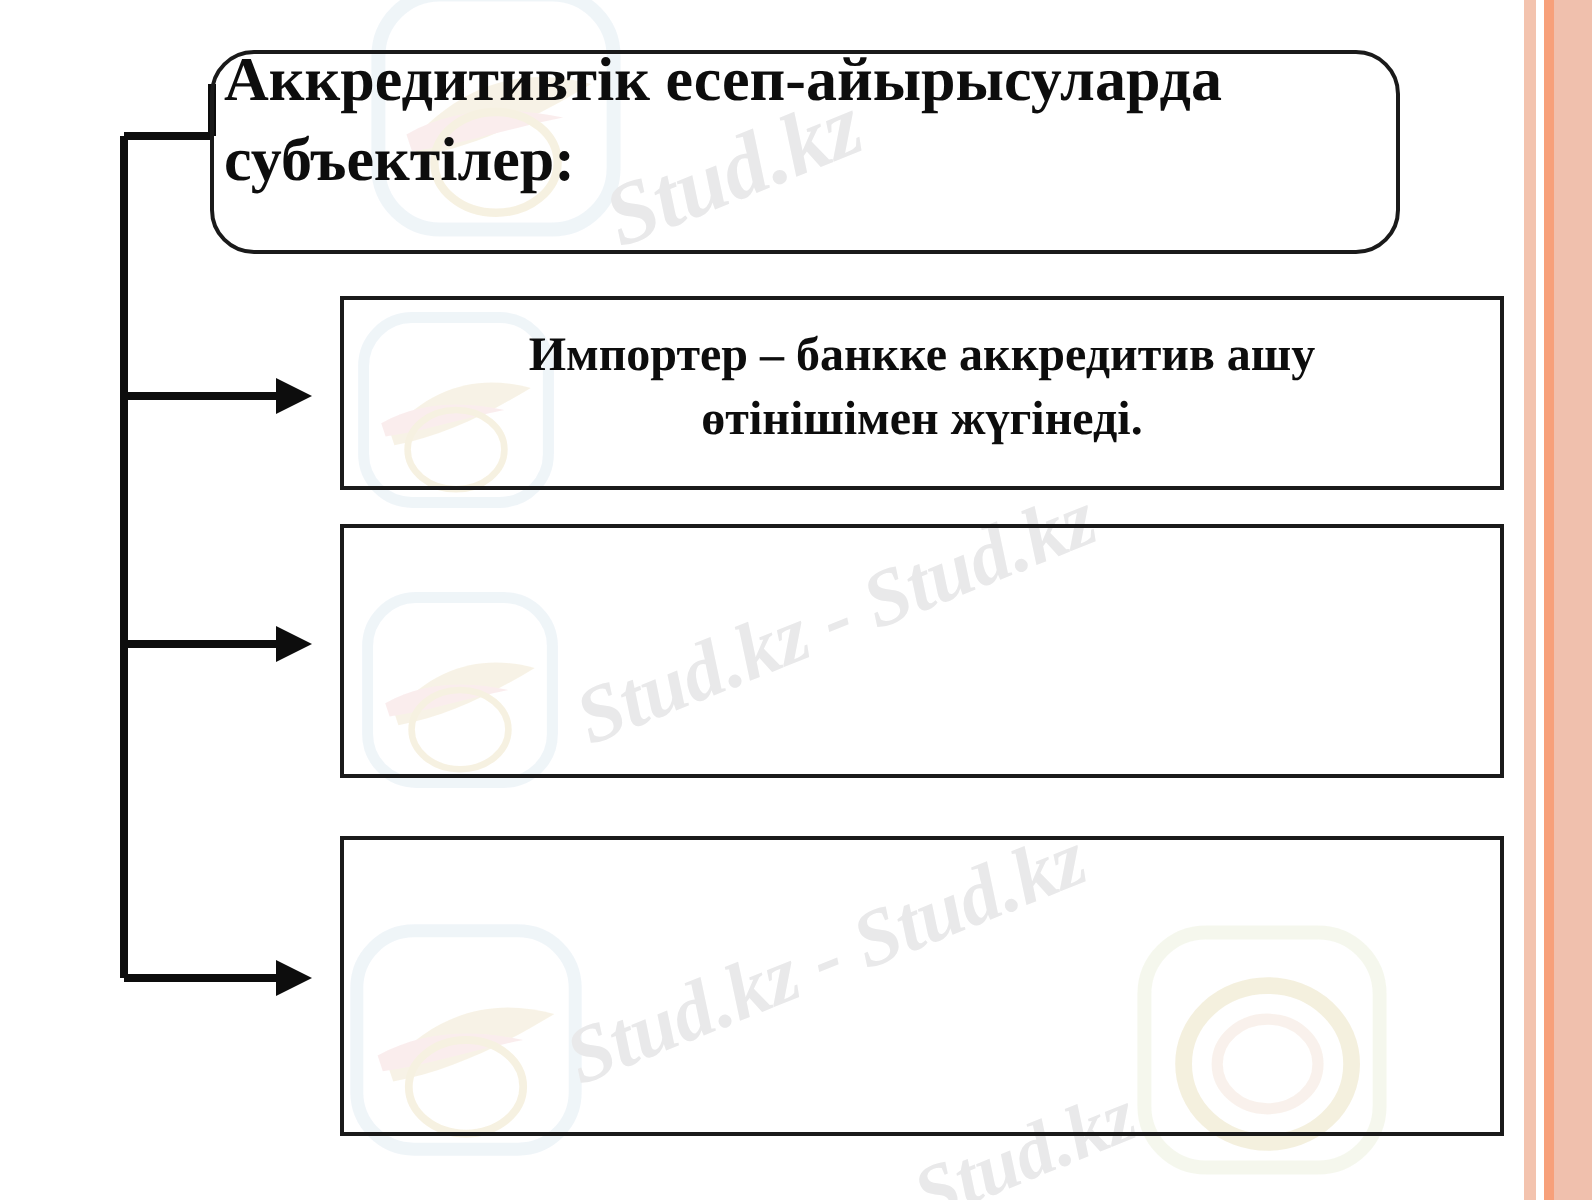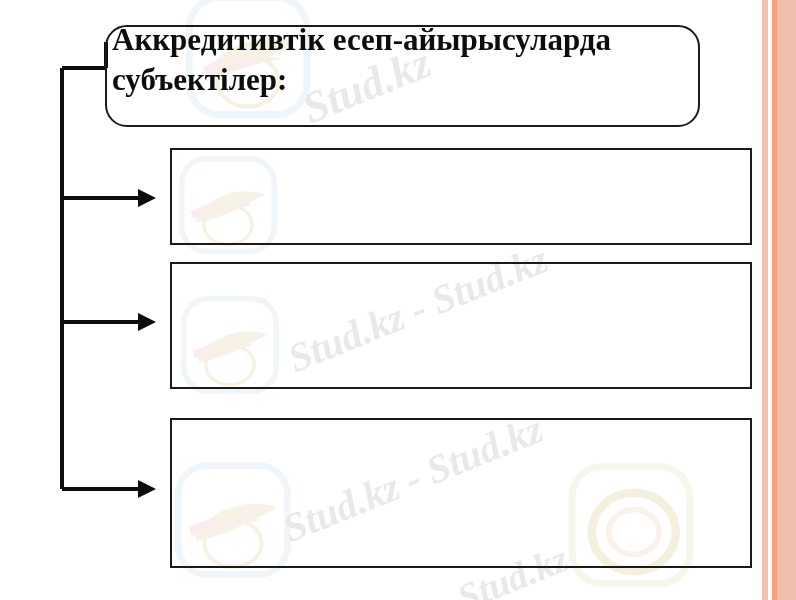--- a/index.html
+++ b/index.html
@@ -211,18 +211,20 @@
       <polygon points="138,313 156,322 138,331"></polygon>
       <polygon points="138,480 156,489 138,498"></polygon>
     </g>
   </svg>
 
   <div id="header-box"></div>
   <div id="header-text">Аккредитивтік есеп-айырысуларда
             субъектілер:</div>
 
   <div class="item-box" id="item-box-1"></div>
+  <div class="item-text" id="item-text-1">Импортер – банкке аккредитив ашу
+өтінішімен жүгінеді.</div>
 
   <div class="item-box" id="item-box-2"></div>
 
   <div class="item-box" id="item-box-3"></div>
 
 </div>
 
 </body></html>

